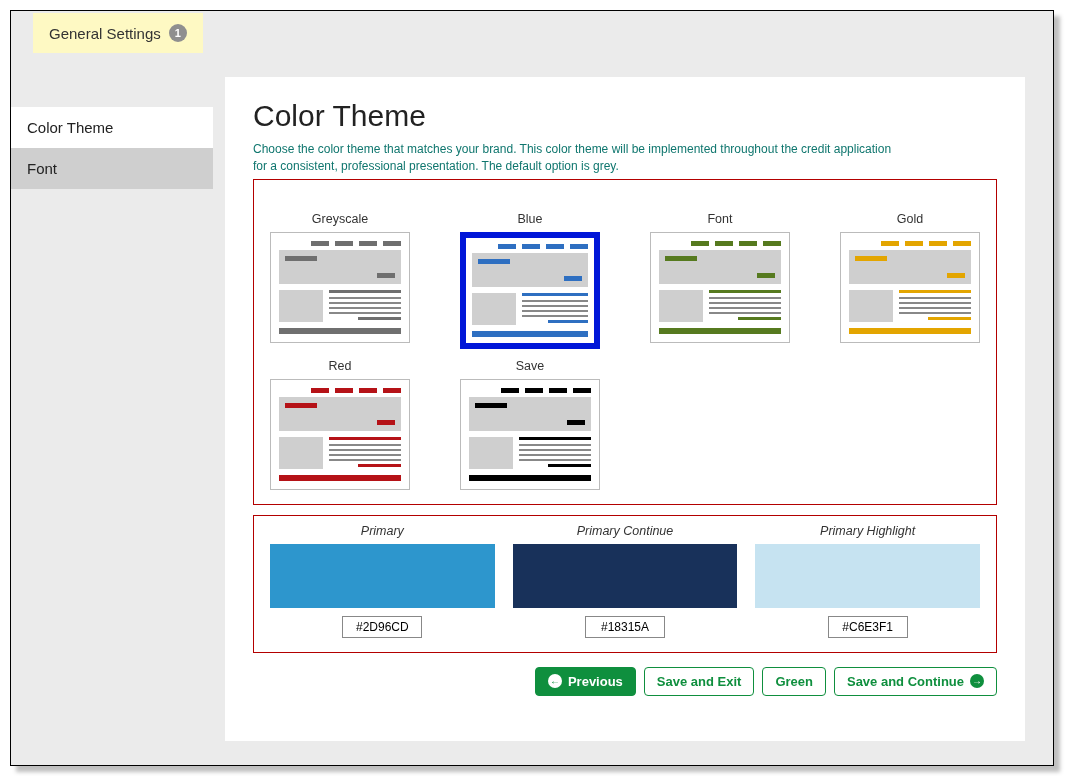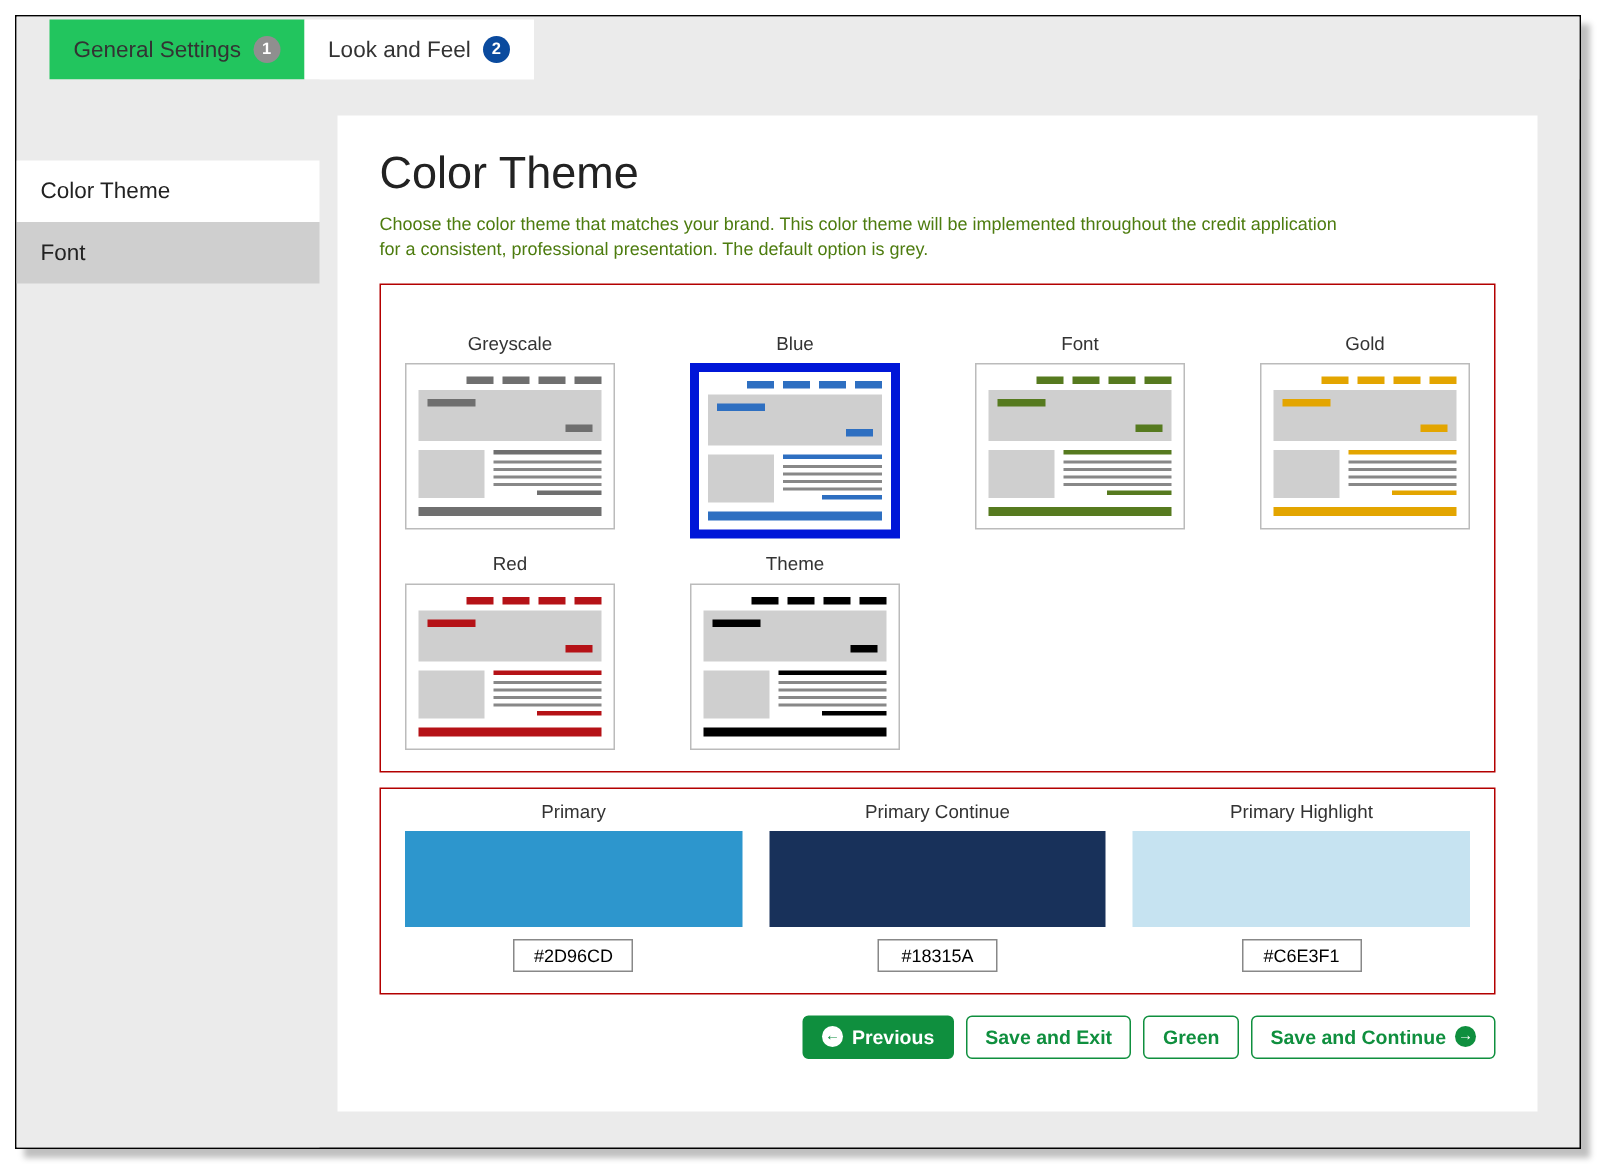--- a/index.html
+++ b/index.html
@@ -27,21 +27,21 @@
   }
   .tab {
     display: flex;
     align-items: center;
     gap: 8px;
     padding: 0 16px;
     font-size: 15px;
     color: #333;
     cursor: pointer;
   }
-  .tab.inactive { background: #22c55e; }
+  .tab.inactive { background: #fef9c3; }
   .tab.active { background: #fff; }
   .tab-badge {
     width: 18px; height: 18px; border-radius: 50%;
     display: inline-flex; align-items: center; justify-content: center;
     color: #fff; font-size: 11px; font-weight: 600;
   }
   .badge-grey { background: #8f8f8f; }
   .badge-blue { background: #0a4a9e; }
 
   
@@ -75,23 +75,23 @@
     position: relative;
   }
   .page-title {
     font-size: 30px;
     font-weight: 400;
     color: #222;
     margin-bottom: 8px;
   }
   .page-desc {
     font-size: 12px;
-    color: #4d7c0f;
+    color: #0f766e;
     line-height: 1.4;
-    margin-bottom: 14px;
+    margin-bottom: 4px;
     max-width: 640px;
   }
 
   .group-box {
     border: 1px solid #b30000;
     padding: 8px 16px 14px 16px;
     margin-bottom: 10px;
   }
   .theme-grid {
     display: grid;
@@ -140,21 +140,21 @@
   .mock-text .accent-line { height:3px; margin-bottom:1px; }
   .mock-text .short { width:60%; align-self:flex-end; }
   .mock-footer { height:6px; }
 
   .swatch-row {
     display: grid;
     grid-template-columns: repeat(3, 1fr);
     gap: 18px;
   }
   .swatch-cell { text-align: center; }
-  .swatch-label { font-size: 12.5px; color:#333; margin-bottom:6px; }
+  .swatch-label { font-size: 12.5px; color:#333; margin-bottom:6px;font-style:italic; }
   .swatch {
     height: 64px;
     width: 100%;
     margin-bottom: 8px;
   }
   .swatch-input {
     width: 80px;
     font-size: 12px;
     text-align: center;
     border: 1px solid #888;
@@ -193,24 +193,20 @@
 </head>
 <body>
 
 <div class="app-frame">
 
   <div class="tabs">
     <div class="tab inactive">
       <span>General Settings</span>
       <span class="tab-badge badge-grey">1</span>
     </div>
-    <div class="tab active">
-      <span>Look and Feel</span>
-      <span class="tab-badge badge-blue">2</span>
-    </div>
   </div>
 
   <div class="content-row">
 
     <div class="sidebar">
       <div class="side-item active">
         <span>Color Theme</span>
       </div>
       <div class="side-item inactive">
         <span>Font</span>
@@ -354,21 +350,21 @@
                       <div class="line"></div>
                       <div class="line"></div>
                       <div class="line"></div>
                       <div class="accent-line short" style="background: rgb(181, 18, 23);"></div>
                     </div>
                   </div>
                   <div class="mock-footer" style="background: rgb(181, 18, 23);"></div>
                 </div>
               </div>
               <div class="theme-cell">
-                <div class="theme-label">Theme</div>
+                <div class="theme-label">Save</div>
                 <div class="theme-card">
                   <div class="mock-topbar">
                     <span style="background: rgb(0, 0, 0);"></span>
                     <span style="background: rgb(0, 0, 0);"></span>
                     <span style="background: rgb(0, 0, 0);"></span>
                     <span style="background: rgb(0, 0, 0);"></span>
                   </div>
                   <div class="mock-hero">
                     <div class="hl1" style="background: rgb(0, 0, 0);"></div>
                     <div class="hl2" style="background: rgb(0, 0, 0);"></div>

